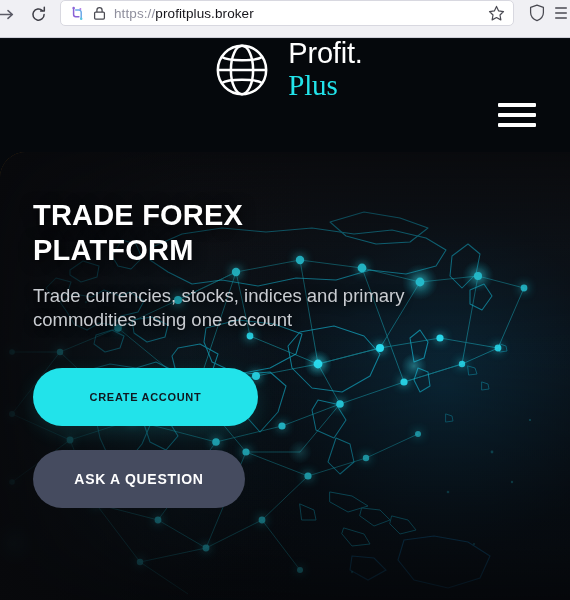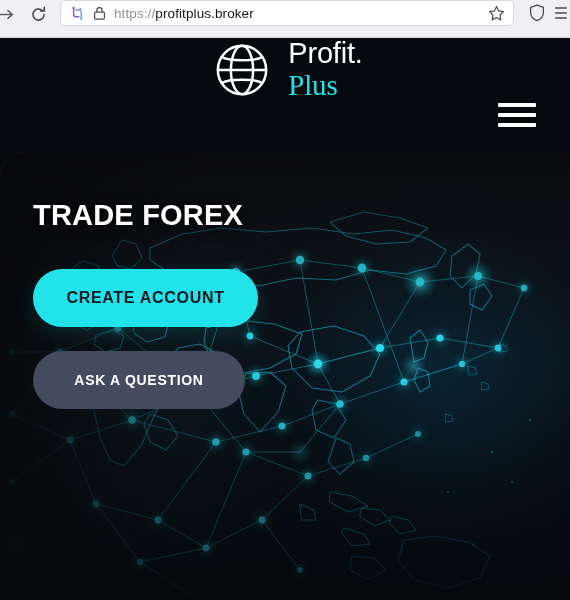--- a/index.html
+++ b/index.html
@@ -132,21 +132,21 @@
 
   #hero-actions{ margin-top:36px; }
   .hero-btn{
     display:flex; align-items:center; justify-content:center;
     border:none; cursor:pointer;
     font-weight:bold; letter-spacing:0.7px;
     text-transform:uppercase;
   }
   #btn-create-account{
     width:225px; height:58px; border-radius:29px;
-    background:#22e3ea; color:#101820; font-size:16px;
+    background:#22e3ea; color:#101820; font-size:11px;
     box-shadow:0 6px 20px rgba(34,227,234,0.14);
   }
   #btn-ask-question{
     margin-top:24px;
     width:212px; height:58px; border-radius:29px;
     background:#454b5f; color:#ffffff; font-size:14px;
   }
 </style>
 </head>
 <body>
@@ -384,22 +384,27 @@
         <circle cx="352" cy="420" r="1.2"></circle>
         <circle cx="474" cy="392" r="1.1"></circle>
       </g>
     </svg>
 
     <div id="hero-vignette"></div>
 
     <div id="hero-content">
       <h1 id="hero-title">
         <span class="ln">TRADE FOREX</span>
+        <span class="ln">PLATFORM</span>
       </h1>
 
+      <p id="hero-sub">
+        <span class="ln">Trade currencies, stocks, indices and primary</span>
+        <span class="ln">commodities using one account</span>
+      </p>
 
       <div id="hero-actions">
         <button class="hero-btn" id="btn-create-account">CREATE ACCOUNT</button>
         <button class="hero-btn" id="btn-ask-question">ASK A QUESTION</button>
       </div>
     </div>
   </div>
 </div>
 
 </body></html>

